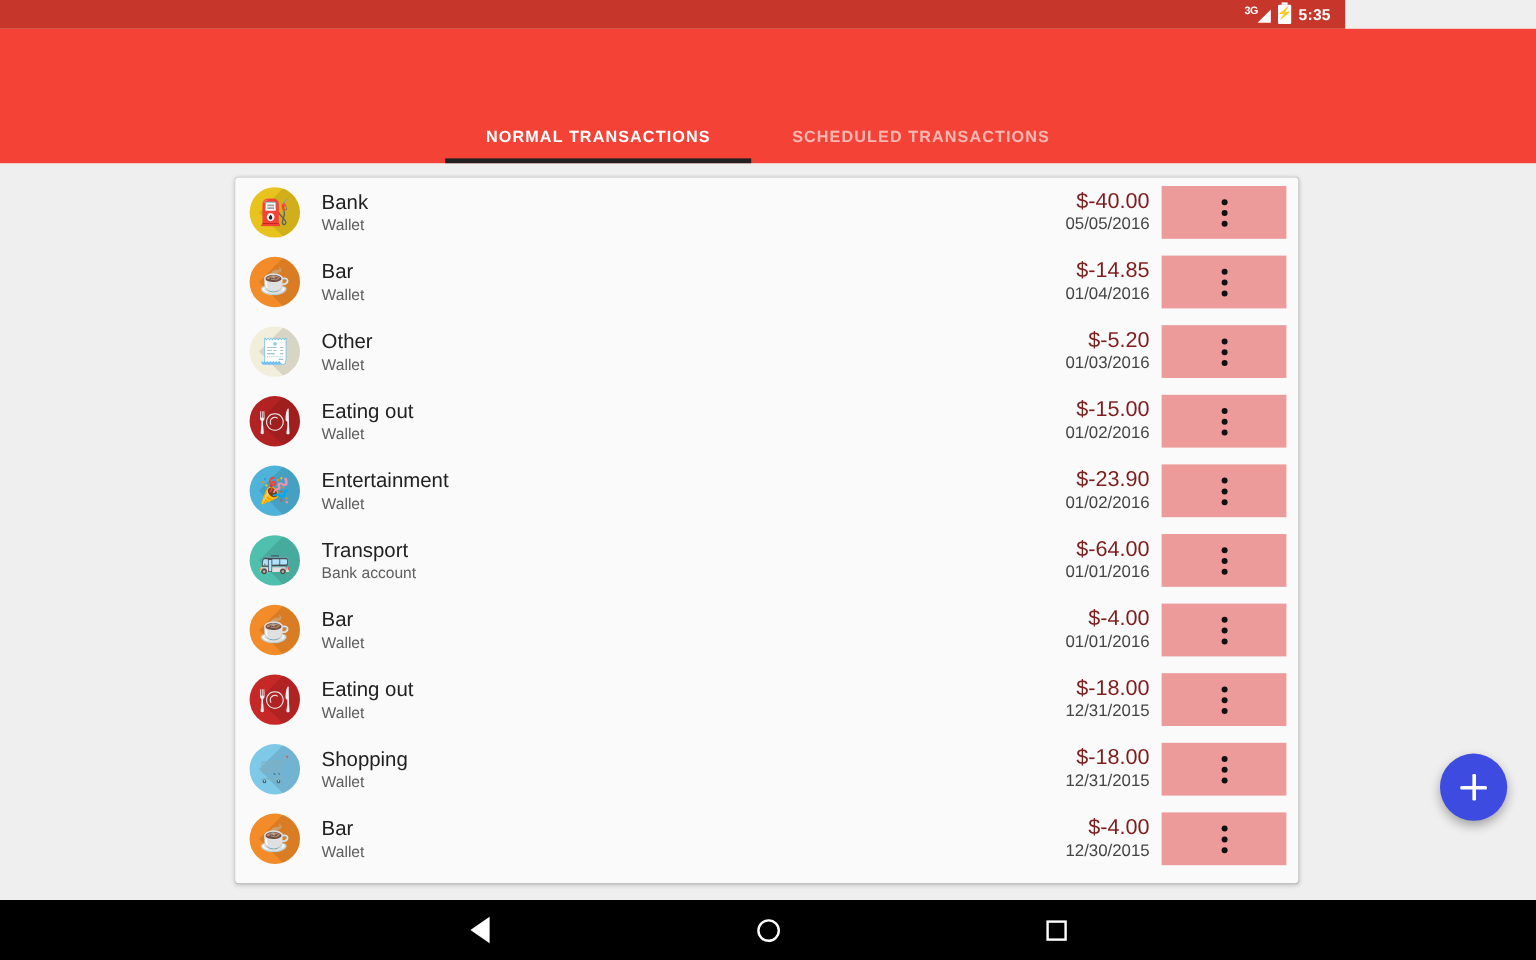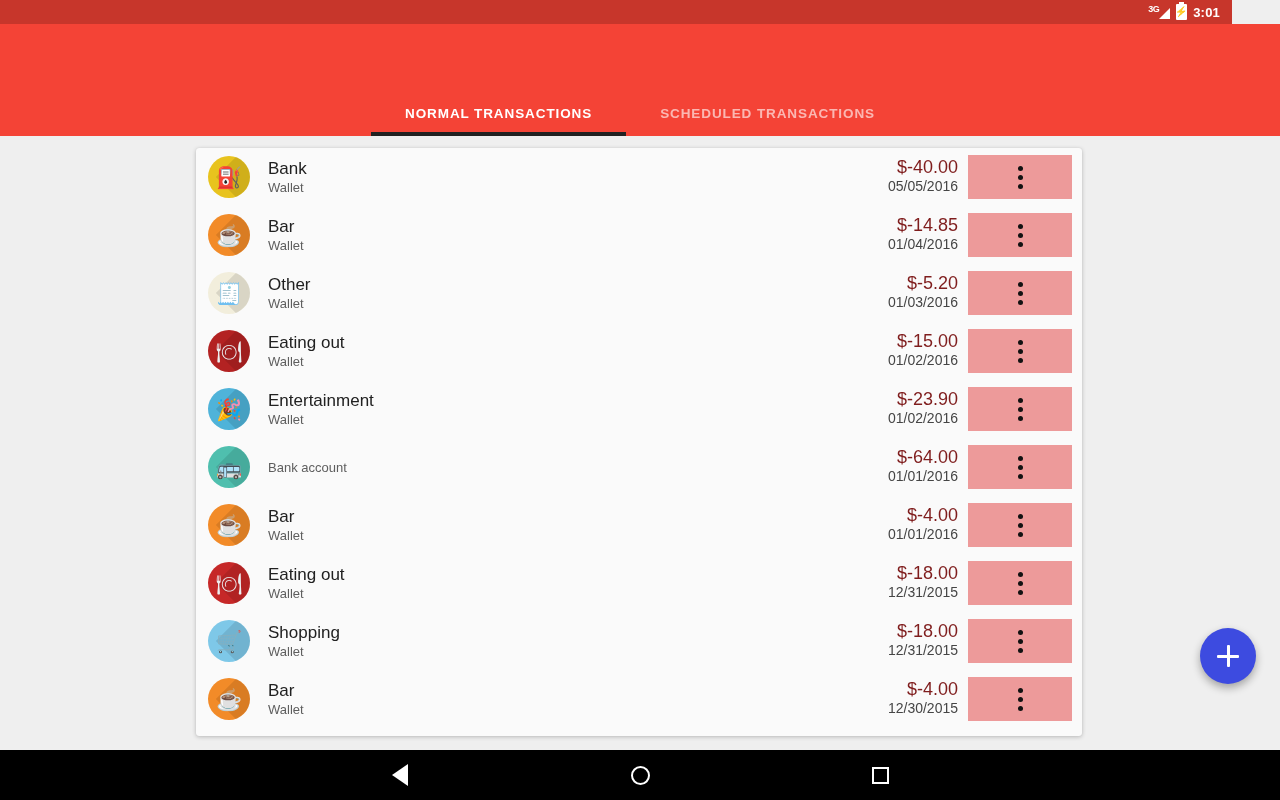--- a/index.html
+++ b/index.html
@@ -5,21 +5,21 @@
   * { margin:0; padding:0; box-sizing:border-box; }
   html, body {
     width:1280px; height:800px;
     font-family:"Liberation Sans", sans-serif;
     background:#000; overflow:hidden;
   }
   #screen { position:relative; width:1280px; height:800px; background:#EFEFEF; }
 
   
   .statusbar {
-    position:absolute; top:0; left:0; width:1232px; height:24px;
+    position:absolute; top:0; left:0; width:1121px; height:24px;
     background:#C7362B; display:flex; align-items:center;
     justify-content:flex-end; padding-right:12px; gap:6px;
   }
   .sb-sig { position:relative; width:22px; height:15px; }
   .sb-sig .g3 { position:absolute; left:0; top:-1px; font-size:9px; font-weight:bold; color:#fff; letter-spacing:-.5px; }
   .sb-sig .tri { position:absolute; right:0; bottom:1px; width:0; height:0;
     border-left:11px solid transparent; border-bottom:11px solid #fff; }
   .sb-bat { position:relative; width:11px; height:16px; background:#fff; border-radius:1px; }
   .sb-bat:before { content:""; position:absolute; top:-2px; left:3px; width:5px; height:2px; background:#fff; }
   .sb-bat .bolt { position:absolute; inset:0; display:flex; align-items:center; justify-content:center;
@@ -110,21 +110,21 @@
 <div id="screen">
 
   <div class="statusbar">
     <div class="sb-sig">
       <span class="g3">3G</span>
       <span class="tri"></span>
     </div>
     <div class="sb-bat">
       <span class="bolt">⚡</span>
     </div>
-    <div class="sb-time">3:01</div>
+    <div class="sb-time">5:35</div>
   </div>
 
   <div class="appbar">
     <div class="tabs">
       <div class="tab active">
         <span>NORMAL TRANSACTIONS</span>
       </div>
       <div class="tab">
         <span>SCHEDULED TRANSACTIONS</span>
       </div>
@@ -237,20 +237,21 @@
               <i></i>
             </span>
           </div>
         </div>
         <div class="row">
           <div class="cat-icon" style="background:#4FBFAE">
             <span class="shadow"></span>
             <span class="gl" style="color:#FFFFFF">🚌</span>
           </div>
           <div class="row-text">
+            <div class="r-title">Transport</div>
             <div class="r-sub">Bank account</div>
           </div>
           <div class="row-amt">
             <div class="r-amount">$-64.00</div>
             <div class="r-date">01/01/2016</div>
           </div>
           <div class="row-menu">
             <span class="dots">
               <i></i>
               <i></i>

